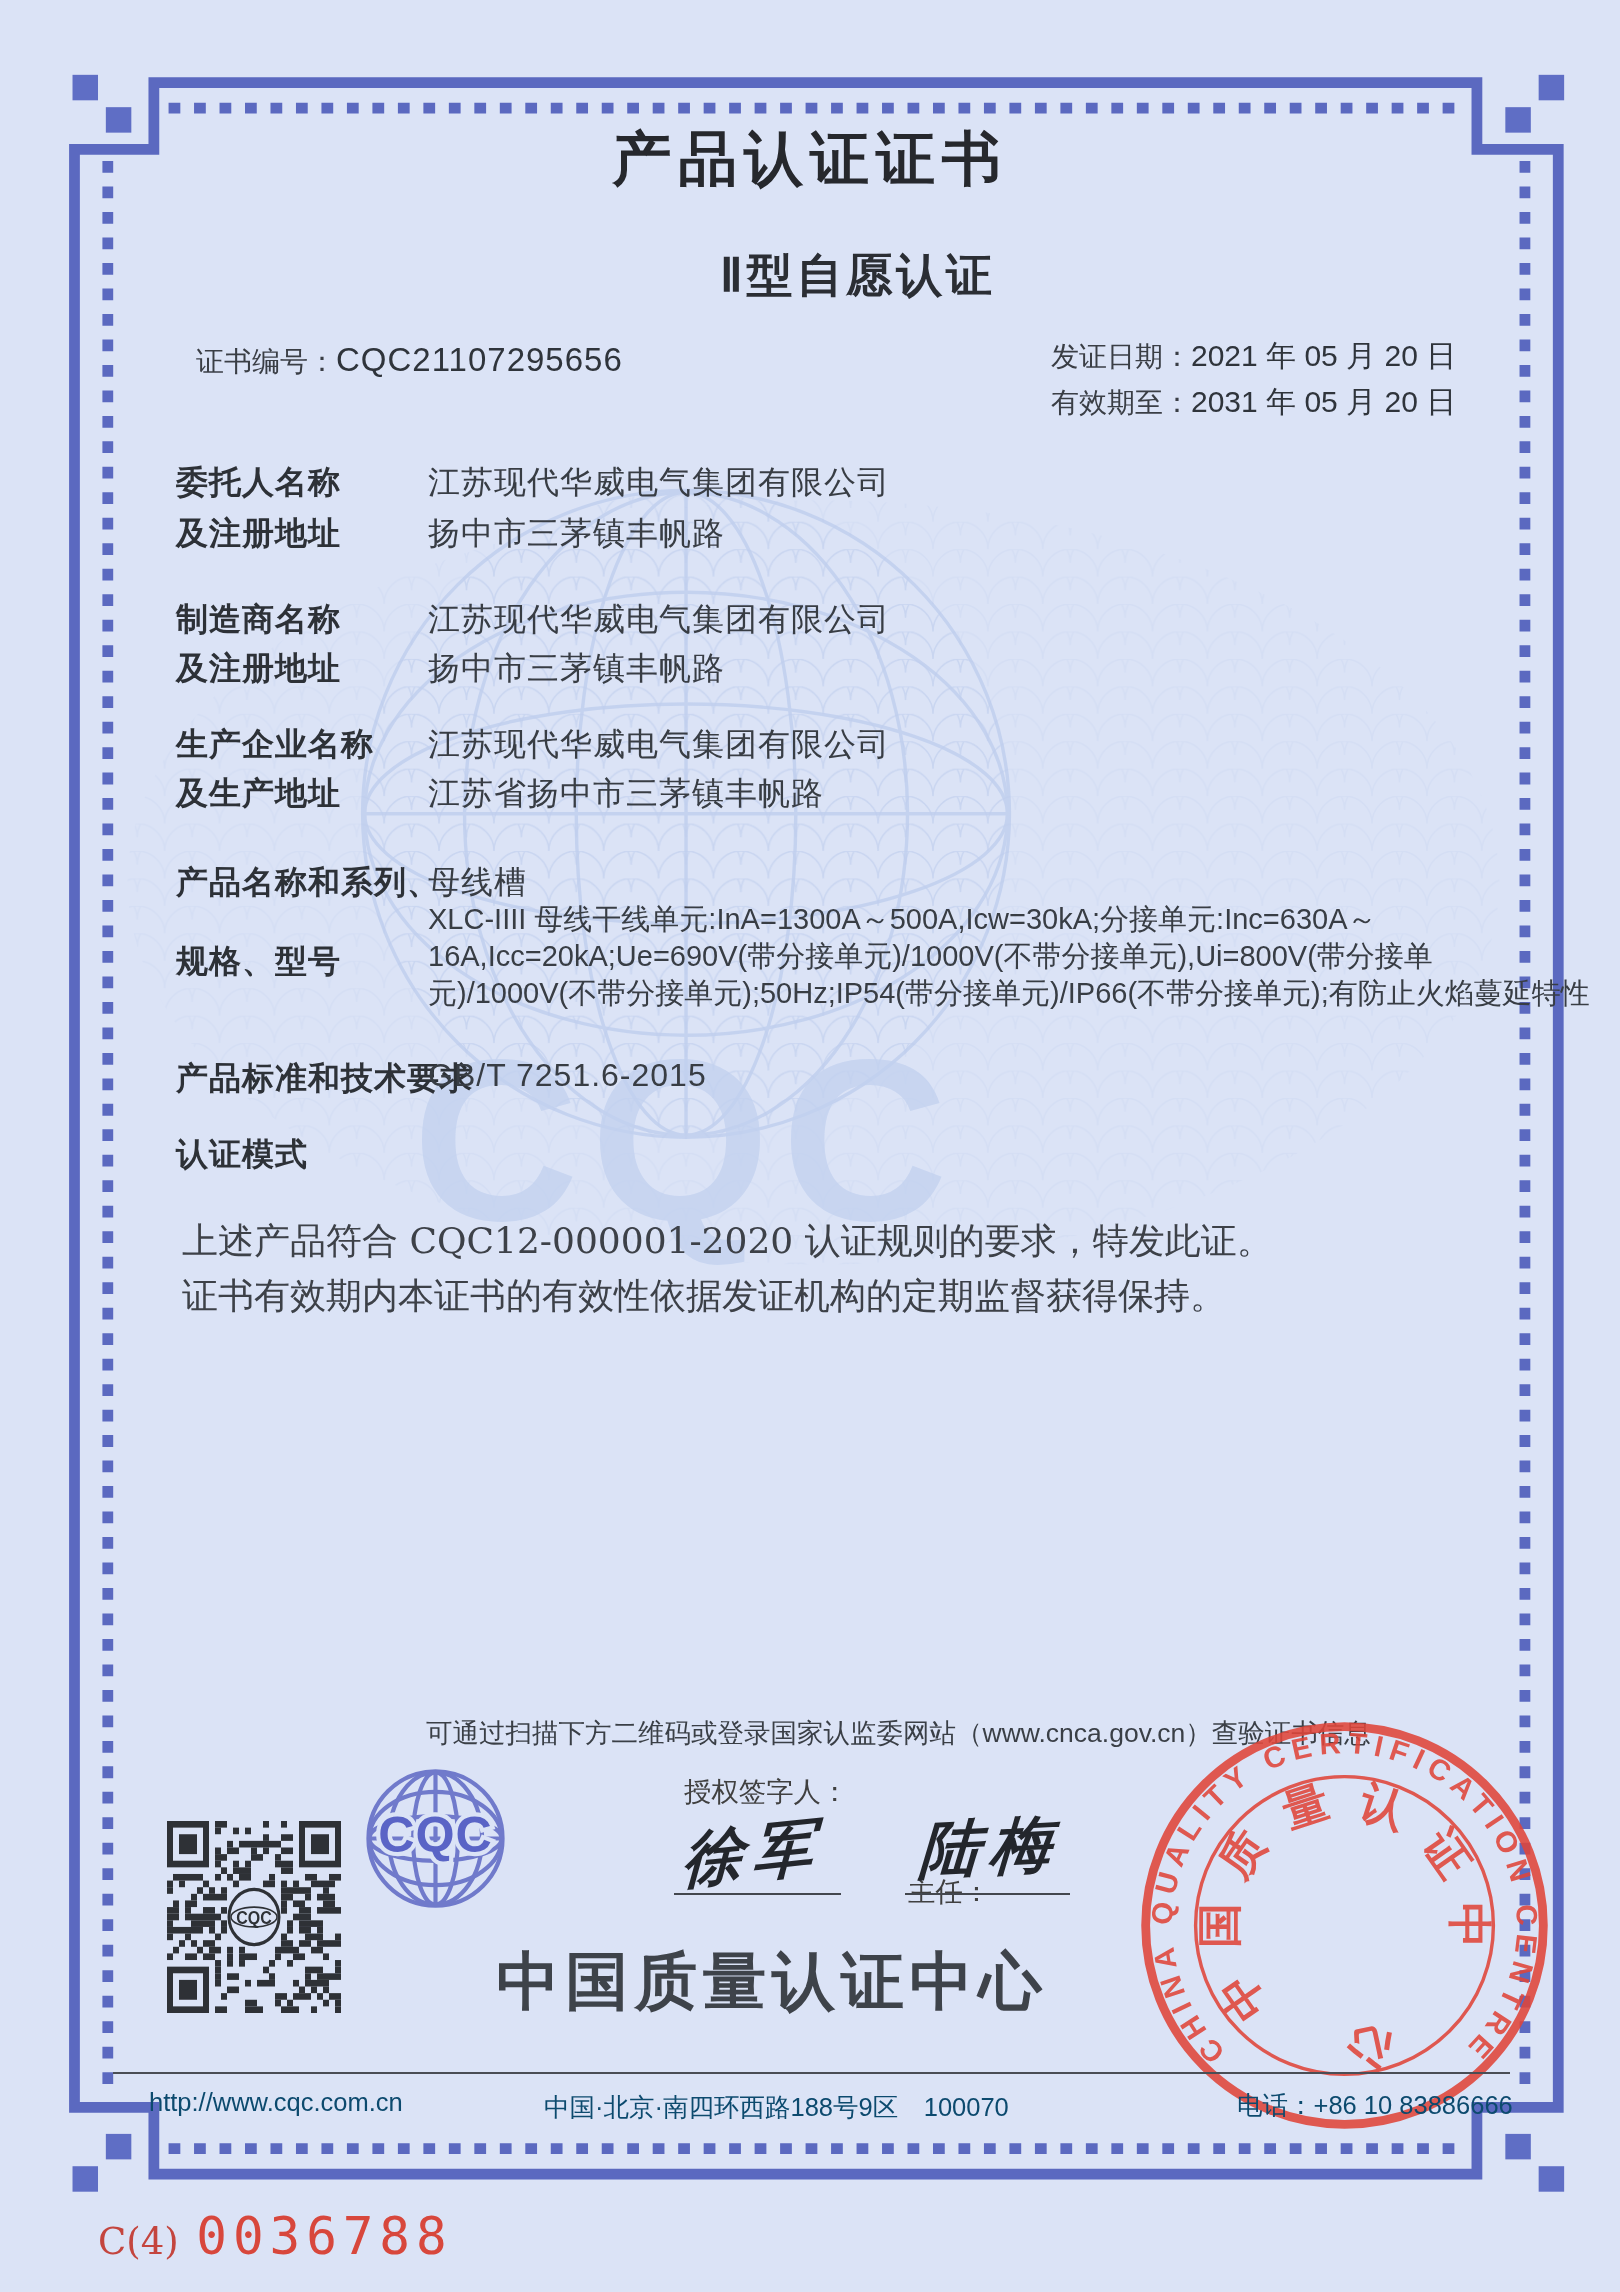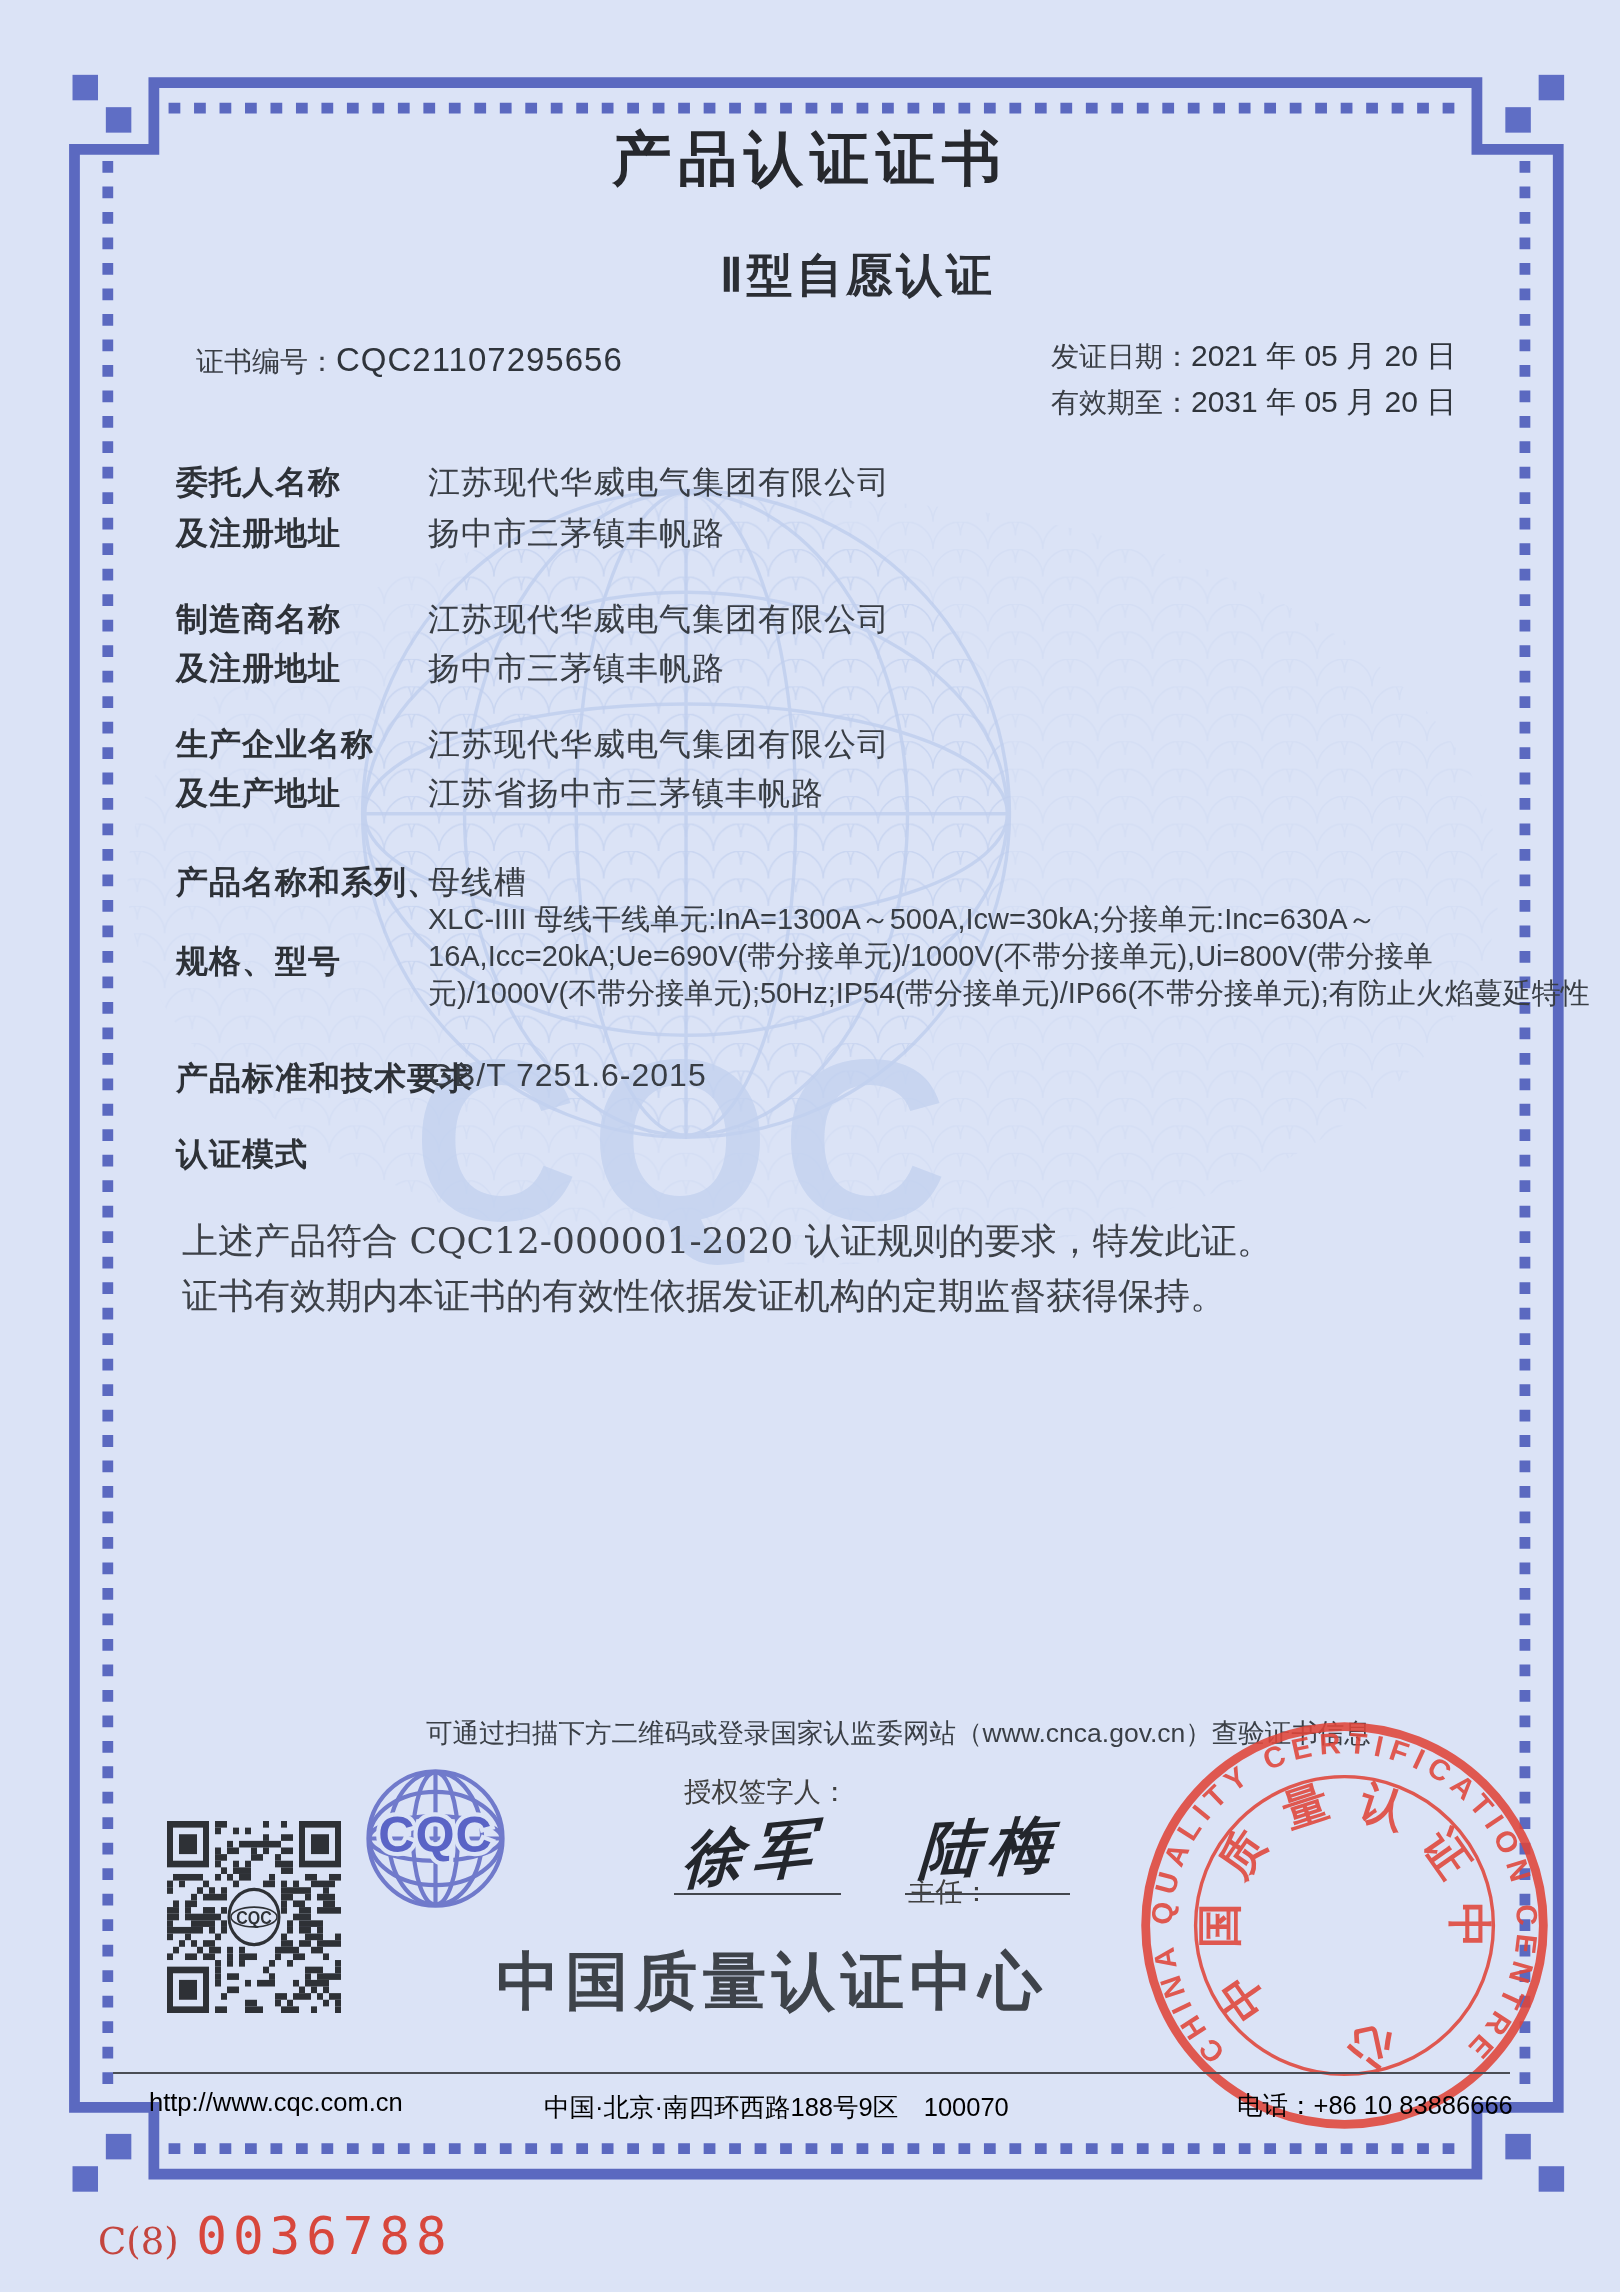--- a/index.html
+++ b/index.html
@@ -21,21 +21,21 @@
   .fvalue{font-size:32px;color:#383d44;letter-spacing:1px;}
   .spec{font-size:29px;color:#383d44;letter-spacing:0px;}
   .stmt{font-size:36px;color:#3d4148;font-family:"DejaVu Serif",serif;}
   .note{font-size:26.5px;color:#3a3f46;}
   .signlbl{font-size:27.4px;color:#404040;}
   .signature{font-size:61px;font-style:italic;font-weight:bold;color:#23262c;
     font-family:"DejaVu Serif",serif;letter-spacing:9.8px;}
   .sigline{position:absolute;height:2px;background:#43474e;}
   .orgname{font-size:63px;font-weight:600;color:#3e434a;letter-spacing:5.9px;transform:translateX(-50%);}
   .footer-line{position:absolute;height:2px;background:#4a4e55;}
-  .ftext{font-size:25.5px;color:#000000;}
+  .ftext{font-size:25.5px;color:#0c4a6e;}
   .serial{display:flex;align-items:baseline;gap:17.6px;}
   .serial-prefix{font-size:37px;color:#c4453e;font-family:"DejaVu Serif",serif;}
   .serial-num{font-size:51px;color:#d8473c;letter-spacing:5.9px;font-family:"DejaVu Sans Mono",monospace;}
 </style>
 </head>
 <body>
 
 <div class="page">
 
   <svg class="abs" style="left:0;top:0;" width="1620" height="2293" viewBox="0 0 1653 2339" aria-hidden="true">
@@ -437,18 +437,18 @@
   </svg>
 
   <div class="footer-line" style="left:113px;top:2072px;width:1397px;"></div>
   <span class="abs ftext" style="left:149px;top:2088px;">http://www.cqc.com.cn</span>
   <span class="abs ftext" style="left:544px;top:2090px;">中国·北京·南四环西路188号9区　100070</span>
   <span class="abs ftext" style="left:1237px;top:2088px;">
     <span>电话：</span><span>+86 10 83886666</span>
   </span>
 
   <div class="abs serial" style="left:98px;top:2207px;">
-    <span class="serial-prefix">C(8)</span>
+    <span class="serial-prefix">C(4)</span>
     <span class="serial-num">0036788</span>
   </div>
 
 </div>
 
 
 </body></html>

